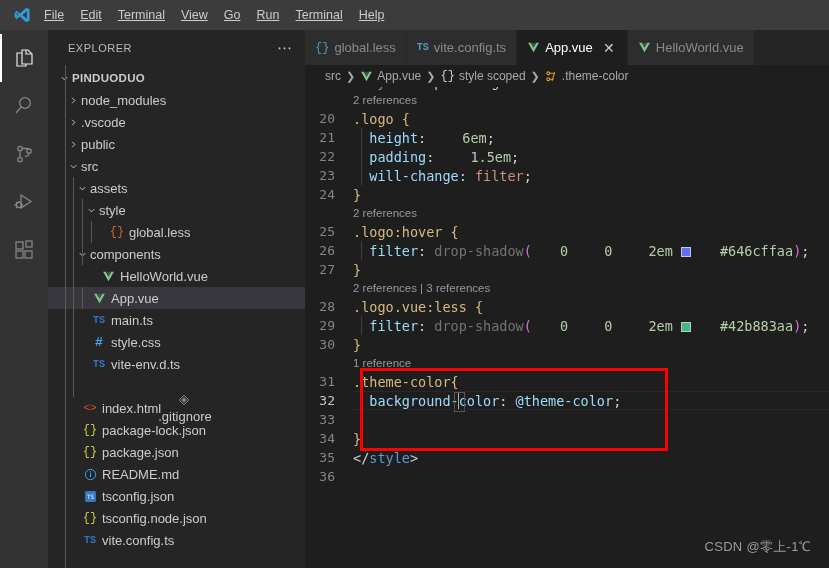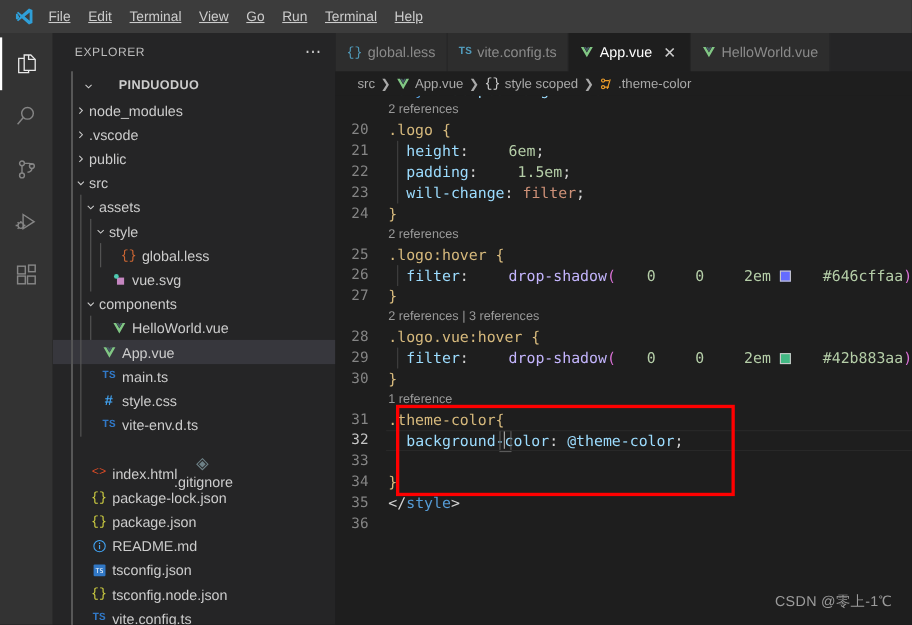--- a/index.html
+++ b/index.html
@@ -223,21 +223,21 @@
     left: 56px; width: 1px;
     background: #404040;
   }
   
   .t-sel   { color: #d7ba7d; }
   .t-prop  { color: #9cdcfe; }
   .t-val   { color: #ce9178; }
   .t-num   { color: #b5cea8; margin-left: 28px; }
   .t-brace { color: #d7ba7d; }
   .t-punc  { color: #d4d4d4; }
-  .t-fn    { color: #c4b5fd; margin-left: 28px; }
+  .t-fn    { color: #737373; }
   .t-paren { color: #da70d6; }
   .t-tag   { color: #569cd6; }
   .t-attr  { color: #9cdcfe; }
   .t-str   { color: #ce9178; }
   .t-var   { color: #9cdcfe; }
   .swatch {
     display: inline-block;
     width: 10px; height: 10px;
     border: 1px solid #c8c8c8;
     vertical-align: -1px;
@@ -344,21 +344,21 @@
         </svg>
       </div>
     </div>
 
     <div class="sidebar">
       <div class="sidebar-header">
         <div class="sidebar-title">EXPLORER</div>
         <div class="more-icon">⋯</div>
       </div>
       <div class="tree" id="tree" style="position: relative;">
-          <div class="row root" style="padding-left: 24px; gap: 20px;">
+          <div class="row root" style="padding-left: 8px;">
             <span class="chev">
               <svg width="11" height="11" viewBox="0 0 16 16" fill="none" stroke="#cccccc" stroke-width="1.4">
                 <path d="M4 6 L8 10 L12 6"></path>
               </svg>
             </span>
             <span class="label">PINDUODUO</span>
           </div>
           <div class="row" style="padding-left: 17px;">
             <span class="chev">
               <svg width="11" height="11" viewBox="0 0 16 16" fill="none" stroke="#cccccc" stroke-width="1.4">
@@ -409,30 +409,20 @@
             </span>
             <span class="label">style</span>
           </div>
           <div class="guide" style="left: 17px;"></div>
           <div class="row" style="padding-left: 44px;">
             <span class="chev"></span>
             <span class="icon" style="color: rgb(204, 102, 51); font-size: 12px;">{}</span>
             <span class="label">global.less</span>
           </div>
           <div class="guide" style="left: 17px;"></div>
-          <div class="row" style="padding-left: 35px;">
-            <span class="chev"></span>
-            <span class="icon">
-              <svg width="13" height="13" viewBox="0 0 24 24">
-                <rect x="8" y="8" width="12" height="12" fill="#c586c0"></rect>
-                <circle cx="7" cy="6" r="4" fill="#4ec9b0"></circle>
-              </svg>
-            </span>
-            <span class="label">vue.svg</span>
-          </div>
           <div class="guide" style="left: 17px;"></div>
           <div class="row" style="padding-left: 26px;">
             <span class="chev">
               <svg width="11" height="11" viewBox="0 0 16 16" fill="none" stroke="#cccccc" stroke-width="1.4">
                 <path d="M4 6 L8 10 L12 6"></path>
               </svg>
             </span>
             <span class="label">components</span>
           </div>
           <div class="guide" style="left: 17px;"></div>
@@ -644,21 +634,21 @@
             <div class="cline">
               <span class="ln">27</span>
               <span class="ctext"><span class="t-brace">}</span></span>
             </div>
             <div class="lens">
               <span class="ln"></span>
               <span class="ltext">2 references | 3 references</span>
             </div>
             <div class="cline">
               <span class="ln">28</span>
-              <span class="ctext"><span class="t-sel">.logo.vue:hover</span> <span class="t-brace">{</span></span>
+              <span class="ctext"><span class="t-sel">.logo.vue:less</span> <span class="t-brace">{</span></span>
             </div>
             <div class="cline">
               <span class="ln">29</span>
               <span class="ctext">  <span class="t-prop">filter</span><span class="t-punc">:</span> <span class="t-fn">drop-shadow</span><span class="t-paren">(</span><span class="t-num">0</span> <span class="t-num">0</span> <span class="t-num">2em</span> <span class="swatch" style="background:#42b883"></span><span class="t-num">#42b883aa</span><span class="t-paren">)</span><span class="t-punc">;</span></span>
             </div>
             <div class="cline">
               <span class="ln">30</span>
               <span class="ctext"><span class="t-brace">}</span></span>
             </div>
             <div class="lens">

